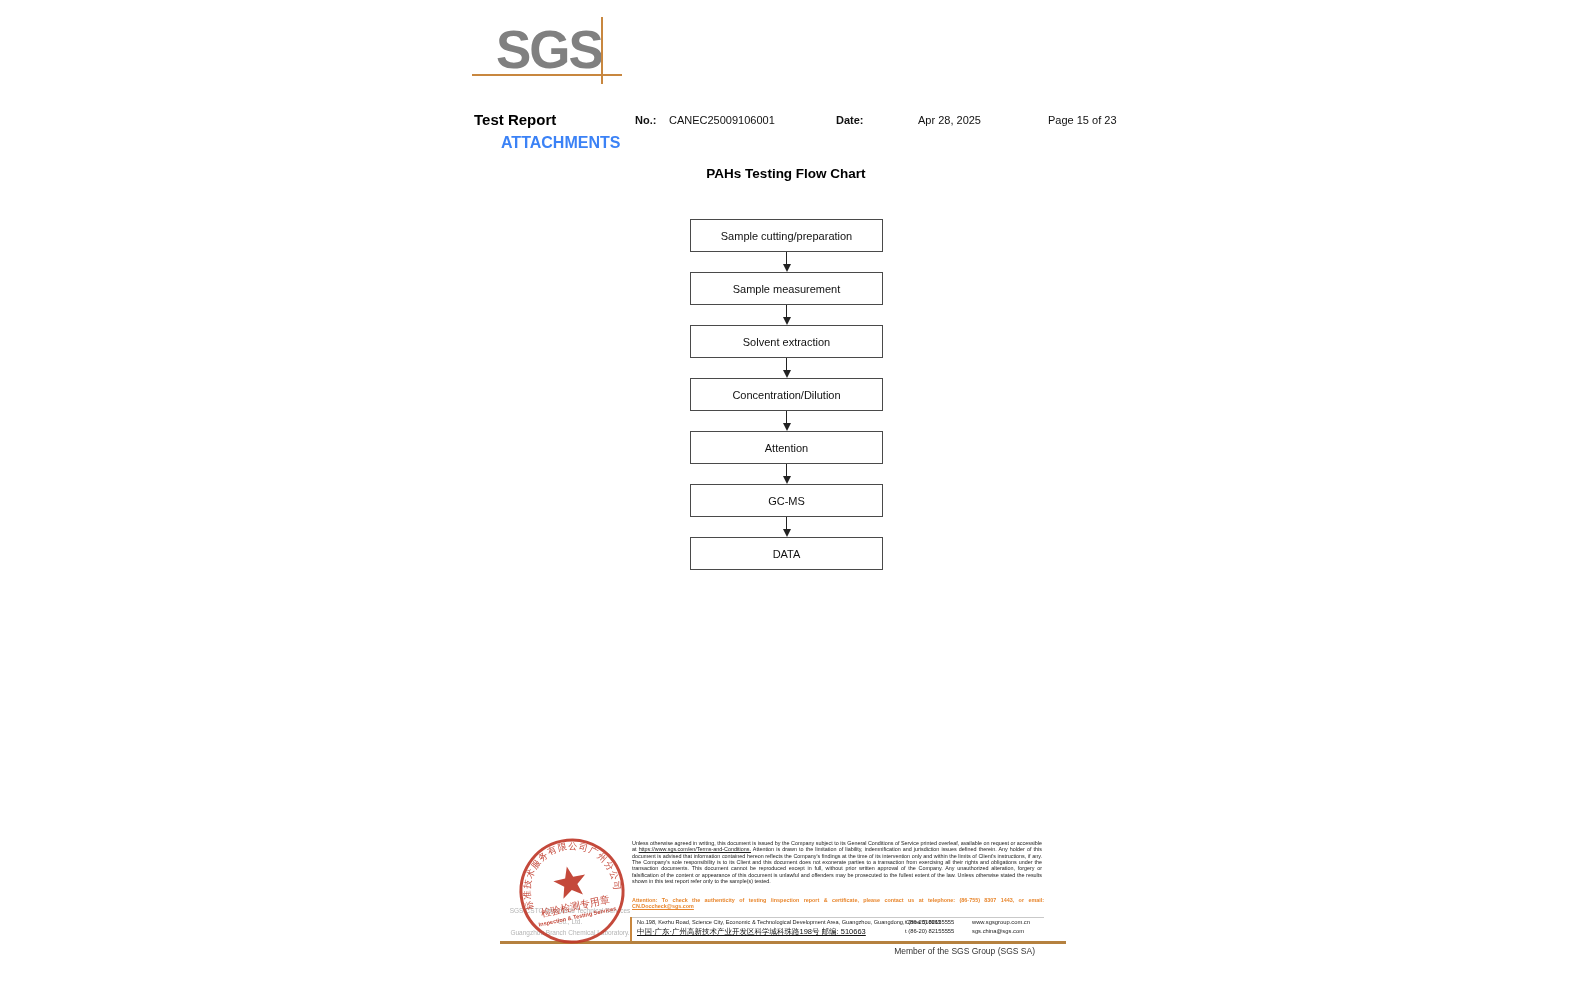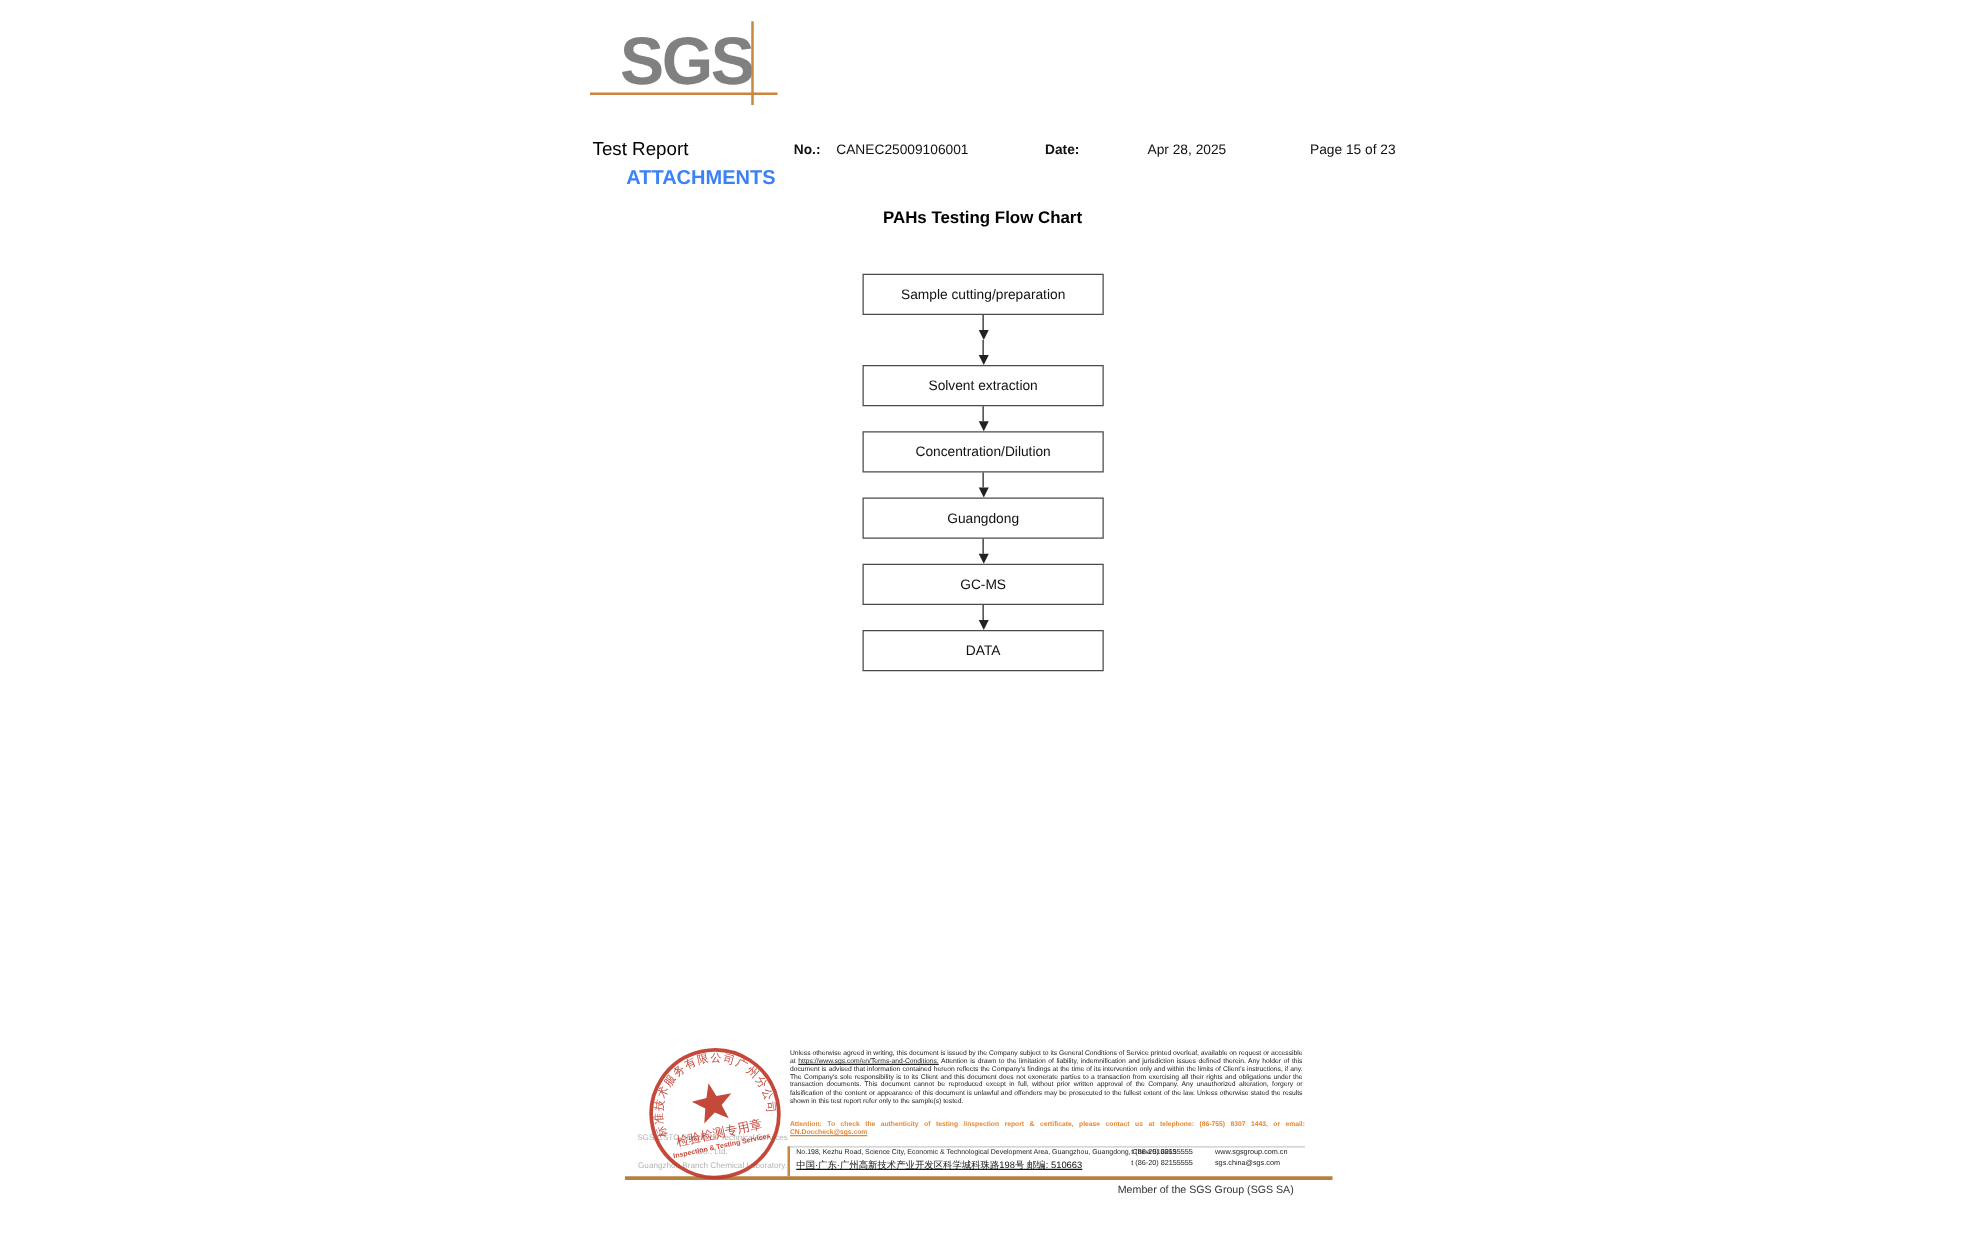--- a/index.html
+++ b/index.html
@@ -13,21 +13,21 @@
 
   
   .sgs-logo {
     left:496px; top:22px; font-size:54px; font-weight:bold;
     color:#808080; letter-spacing:-2px; line-height:54px;
     transform:scaleX(0.98); transform-origin:left top;
   }
   .logo-hline { left:472px; top:74px; width:150px; height:2px; background:#c8873f; }
   .logo-vline { left:601px; top:17px; width:2px; height:67px; background:#c8873f; }
 
-  .report-title { left:474px; top:111px; font-size:15px; font-weight:normal; color:#000; }
+  .report-title { left:474px; top:111px; font-size:15px; font-weight:bold; color:#000; }
   .attachments  { left:501px; top:134px; font-size:16px; font-weight:bold; color:#3b82f6; }
 
   .hdr-field { top:114px; font-size:11px; color:#111; }
   .hdr-label { font-weight:bold; }
   .no-label   { left:635px; }
   .no-value   { left:669px; }
   .date-label { left:836px; }
   .date-value { left:877px;margin-left:41px; }
   .page-label { left:1014px;padding-left:34px; }
 
@@ -102,35 +102,36 @@
 <span class="abs hdr-field page-label">Page 15 of 23</span>
 
 <div class="abs fc-title">PAHs Testing Flow Chart</div>
 
 <div class="abs fc-col">
   <div class="fbox">Sample cutting/preparation</div>
   <div class="arrow">
       <div class="arrow-line"></div>
       <div class="arrow-head"></div>
     </div>
+  <div class="fbox">Sample measurement</div>
   <div class="arrow">
       <div class="arrow-line"></div>
       <div class="arrow-head"></div>
     </div>
   <div class="fbox">Solvent extraction</div>
   <div class="arrow">
       <div class="arrow-line"></div>
       <div class="arrow-head"></div>
     </div>
   <div class="fbox">Concentration/Dilution</div>
   <div class="arrow">
       <div class="arrow-line"></div>
       <div class="arrow-head"></div>
     </div>
-  <div class="fbox">Guangdong</div>
+  <div class="fbox">Attention</div>
   <div class="arrow">
       <div class="arrow-line"></div>
       <div class="arrow-head"></div>
     </div>
   <div class="fbox">GC-MS</div>
   <div class="arrow">
       <div class="arrow-line"></div>
       <div class="arrow-head"></div>
     </div>
   <div class="fbox">DATA</div>

